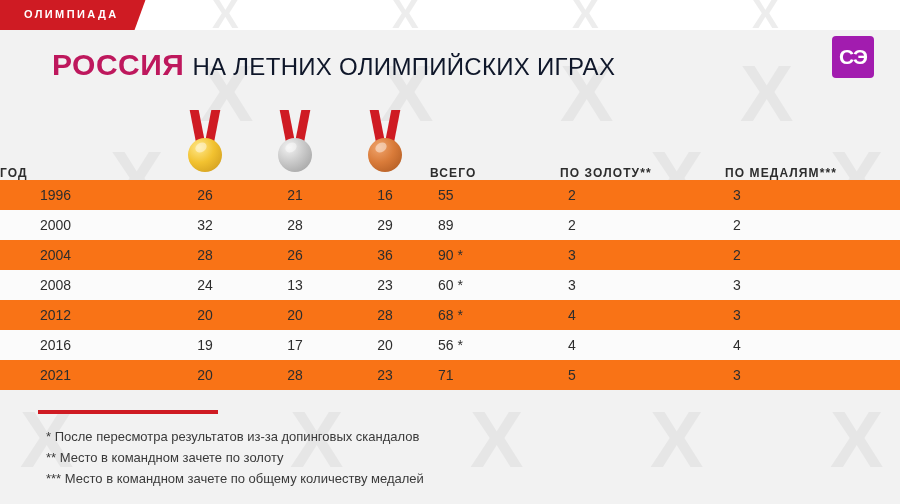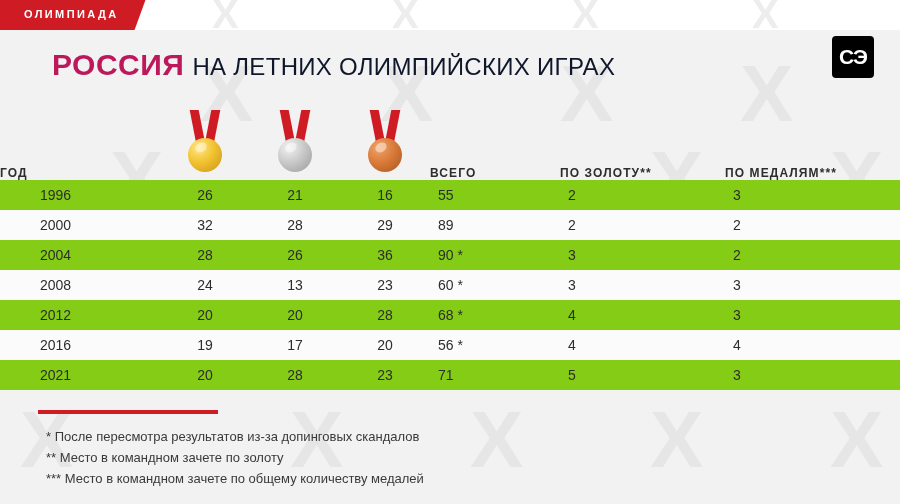--- a/index.html
+++ b/index.html
@@ -77,21 +77,21 @@
     line-height: 1;
   }
 
   
   .logo {
     position: absolute;
     top: 36px;
     right: 26px;
     width: 42px;
     height: 42px;
-    background: #000000;
+    background: #a21caf;
     border-radius: 4px;
     margin-left: 48px;
   }
   .logo-inner {
     position: absolute;
     inset: 0;
     color: #ffffff;
     font-size: 21px;
     font-weight: bold;
     display: flex;
@@ -192,21 +192,21 @@
     height: 9px;
     border-radius: 50%;
     background: rgba(255,255,255,0.45);
     transform: rotate(-30deg);
   }
   .disc-gold   { background: radial-gradient(circle at 32% 28%, #ffe789 0%, #f2c230 45%, #c8941a 100%); }
   .disc-silver { background: radial-gradient(circle at 32% 28%, #f2f2f2 0%, #c9c9c9 45%, #9a9a9a 100%); }
   .disc-bronze { background: radial-gradient(circle at 32% 28%, #f0a46d 0%, #d97b39 45%, #a8551f 100%); }
 
   .data-row { height: 30px; }
-  .data-row.odd { background: #84cc16; }
+  .data-row.odd { background: #f97316; }
   .data-row.even { background: #fbfbfb; }
   .cell {
     font-size: 14px;
     color: #2d2d2d;
     text-align: left;
     height: 30px;
     vertical-align: middle;
   }
   .cell.year { padding-left: 40px; }
   .cell.num { text-align: center; }

